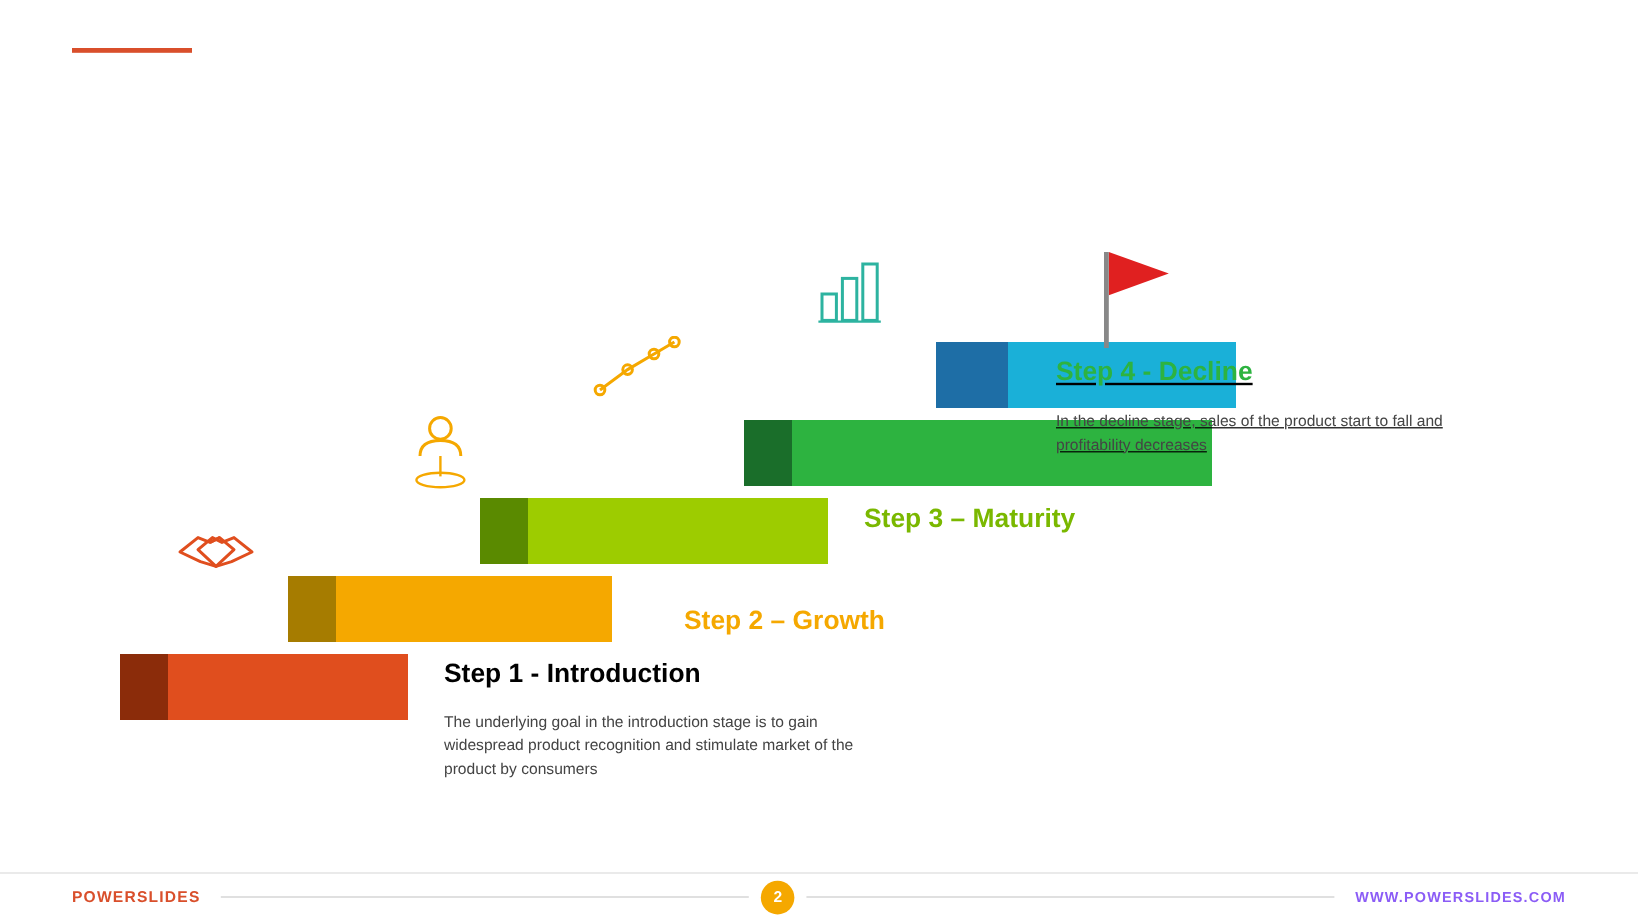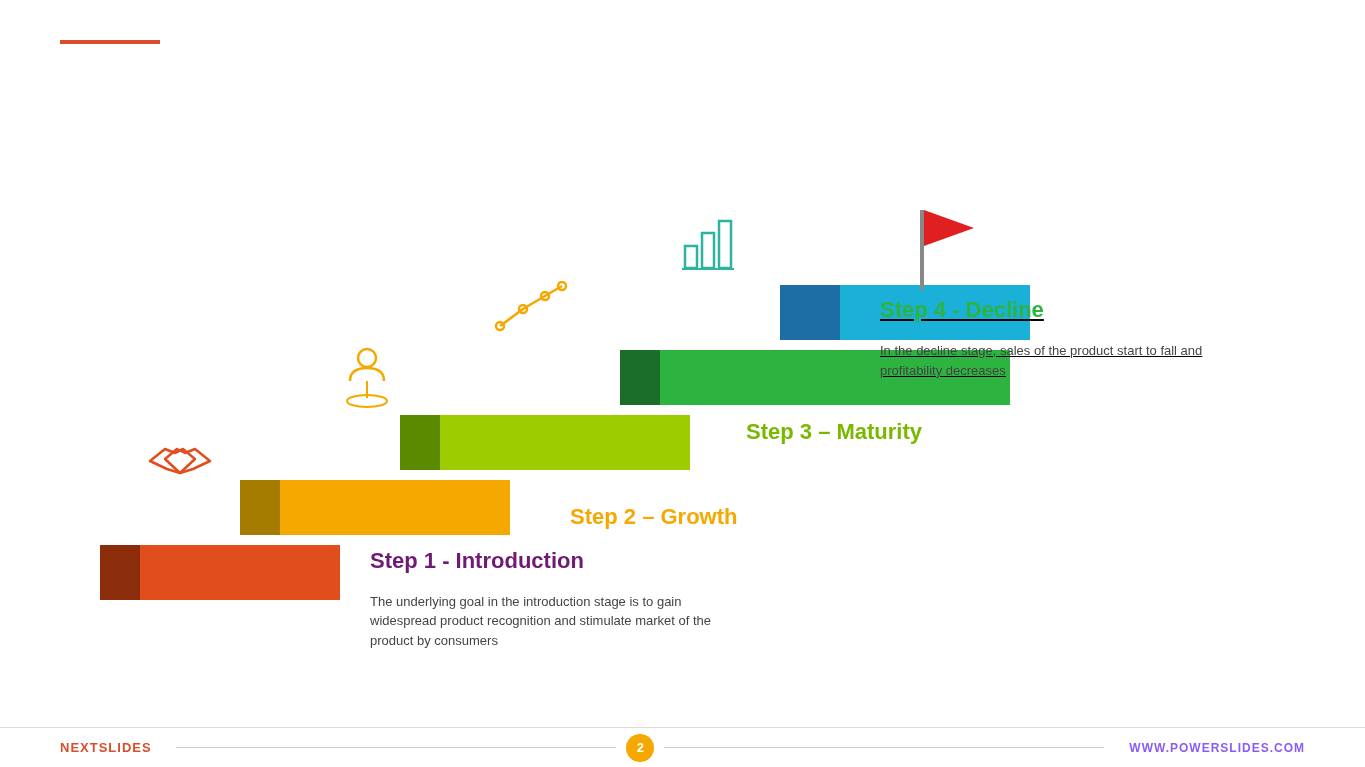--- a/index.html
+++ b/index.html
@@ -183,35 +183,35 @@
 
     
     .step2-text {
       bottom: 180px;
       left: 570px;
     }
 
     
     .step3-text {
       bottom: 265px;
-      left: 746px;
+      left: 720px;
     }
 
     
     .step4-text {
       bottom: 330px;
       left: 880px;
       text-decoration: underline;
     }
 
     .step-title {
       font-size: 22px;
       font-weight: 700;
     }
-    .step-title.orange { color: #701a75; }
+    .step-title.orange { color: #000000; }
     .step-title.yellow { color: #f5a800; }
     .step-title.lime { color: #7ab800; }
     .step-title.green { color: #2db340; }
 
     .step-desc {
       font-size: 13px;
       color: #444;
       line-height: 1.5;
       max-width: 350px;
       margin-top: 18px;
@@ -378,21 +378,21 @@
 
   <div class="step-text step4-text">
     <div class="step-title green">Step 4 - Decline</div>
     <div class="step-desc">In the decline stage, sales of the product start to fall and profitability decreases</div>
   </div>
 
 </div>
 
 <div class="footer">
   <div class="footer-left">
-    <span>NEXT</span><span style="color:#d94f2b">SLIDES</span>
+    <span>POWER</span><span style="color:#d94f2b">SLIDES</span>
   </div>
   <div class="footer-center">
     <div class="footer-line"></div>
     <div class="footer-page">2</div>
     <div class="footer-line"></div>
   </div>
   <div class="footer-right">WWW.POWERSLIDES.COM</div>
 </div>
 
 </body></html>

